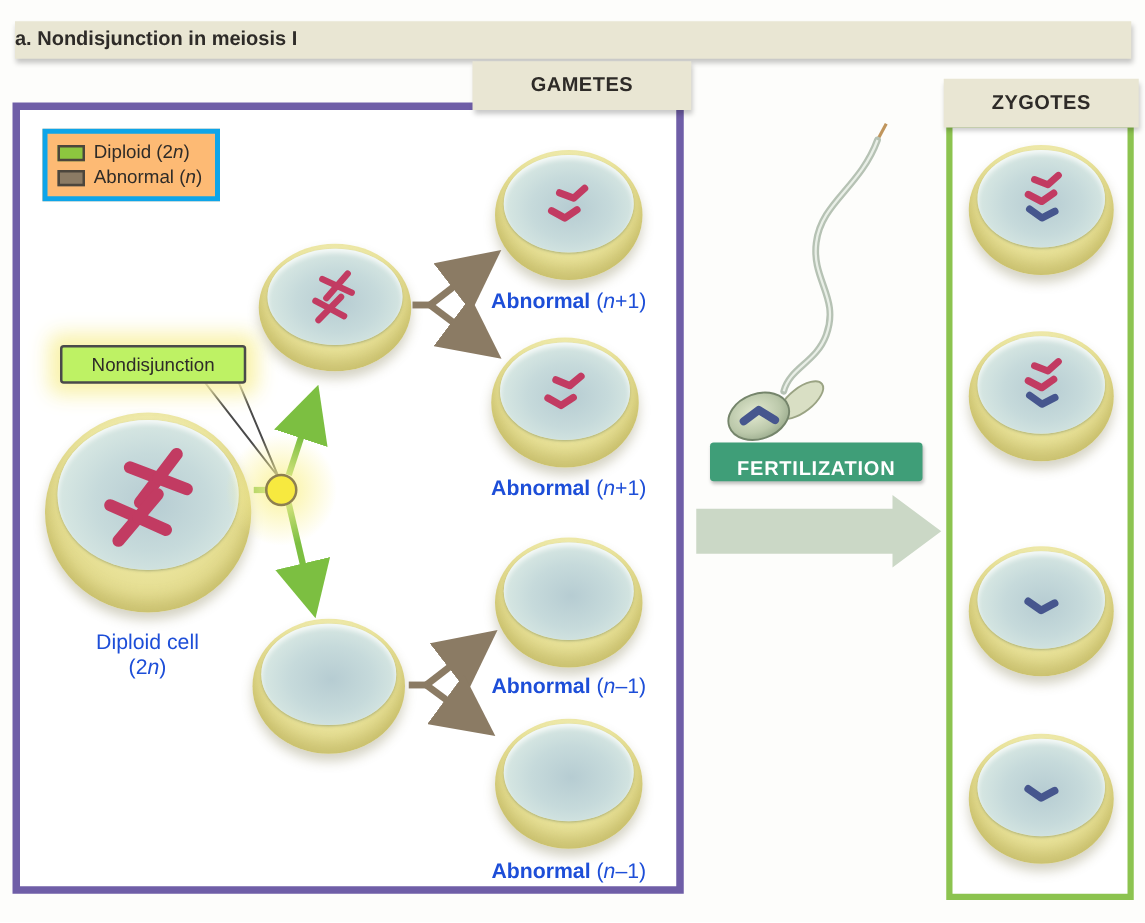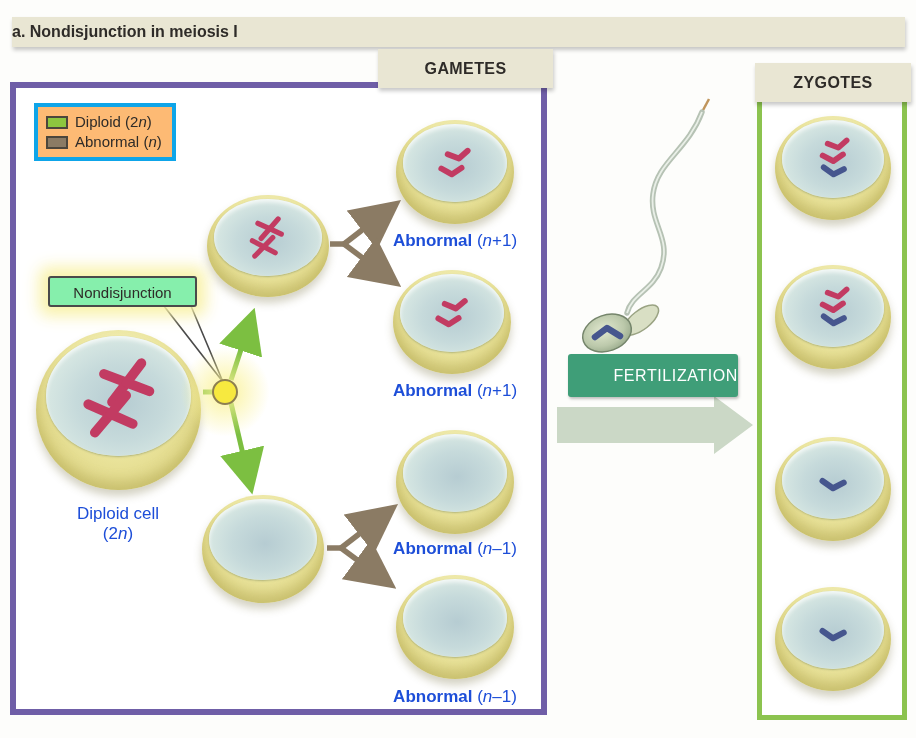--- a/index.html
+++ b/index.html
@@ -33,29 +33,29 @@
     box-shadow:inset 0 3px 4px rgba(255,255,255,.75), 0 1px 2px rgba(110,125,85,.45);}
   .cell svg.chromos{position:absolute;left:6%;top:3.5%;width:88%;height:76%;z-index:2;}
 
   .cap{position:absolute;z-index:7;font-size:17px;color:#1d4ed8;text-align:center;}
   .abn b{font-weight:bold;}
   #overlay{position:absolute;left:0;top:0;z-index:5;pointer-events:none;}
   #sperm{position:absolute;left:560px;top:90px;z-index:6;}
 
   #nd-glow{position:absolute;left:180px;top:347px;width:90px;height:90px;z-index:6;border-radius:50%;
     background:radial-gradient(circle,rgba(250,242,150,.95) 0%,rgba(250,242,150,0) 70%);}
-  #nd-label{position:absolute;left:48px;top:276px;width:149px;height:31px;z-index:8;background:#86efac;
+  #nd-label{position:absolute;left:48px;top:276px;width:149px;height:31px;z-index:8;background:#bef264;
     border:2px solid #4a4a4a;border-radius:3px;font-size:15px;line-height:29px;text-align:center;box-sizing:border-box;
     box-shadow:0 0 15px 9px rgba(249,241,166,.95);}
   #nd-circle{position:absolute;left:212px;top:379px;width:26px;height:26px;border-radius:50%;z-index:7;
     background:var(--yellow);border:2.5px solid #8d7f50;box-sizing:border-box;}
 
-  #fertilization{position:absolute;left:568px;top:354px;width:170px;height:43px;z-index:7;
-    background:var(--fert_green);border-radius:3px;color:#ffffff;font-weight:normal;font-size:16px;
-    letter-spacing:.6px;text-align:right;line-height:43px;box-shadow:1px 2px 3px rgba(0,0,0,.25);}
+  #fertilization{position:absolute;left:568px;top:354px;width:170px;height:31px;z-index:7;
+    background:var(--fert_green);border-radius:3px;color:#ffffff;font-weight:bold;font-size:16px;
+    letter-spacing:.6px;text-align:center;line-height:43px;box-shadow:1px 2px 3px rgba(0,0,0,.25);}
 </style>
 </head>
 <body>
 
 <div id="stage">
 
   <div id="title-bar" class="bar">a. Nondisjunction in meiosis I</div>
   <div id="gametes-header" class="bar col-header">GAMETES</div>
   <div id="zygotes-header" class="bar col-header">ZYGOTES</div>
 

